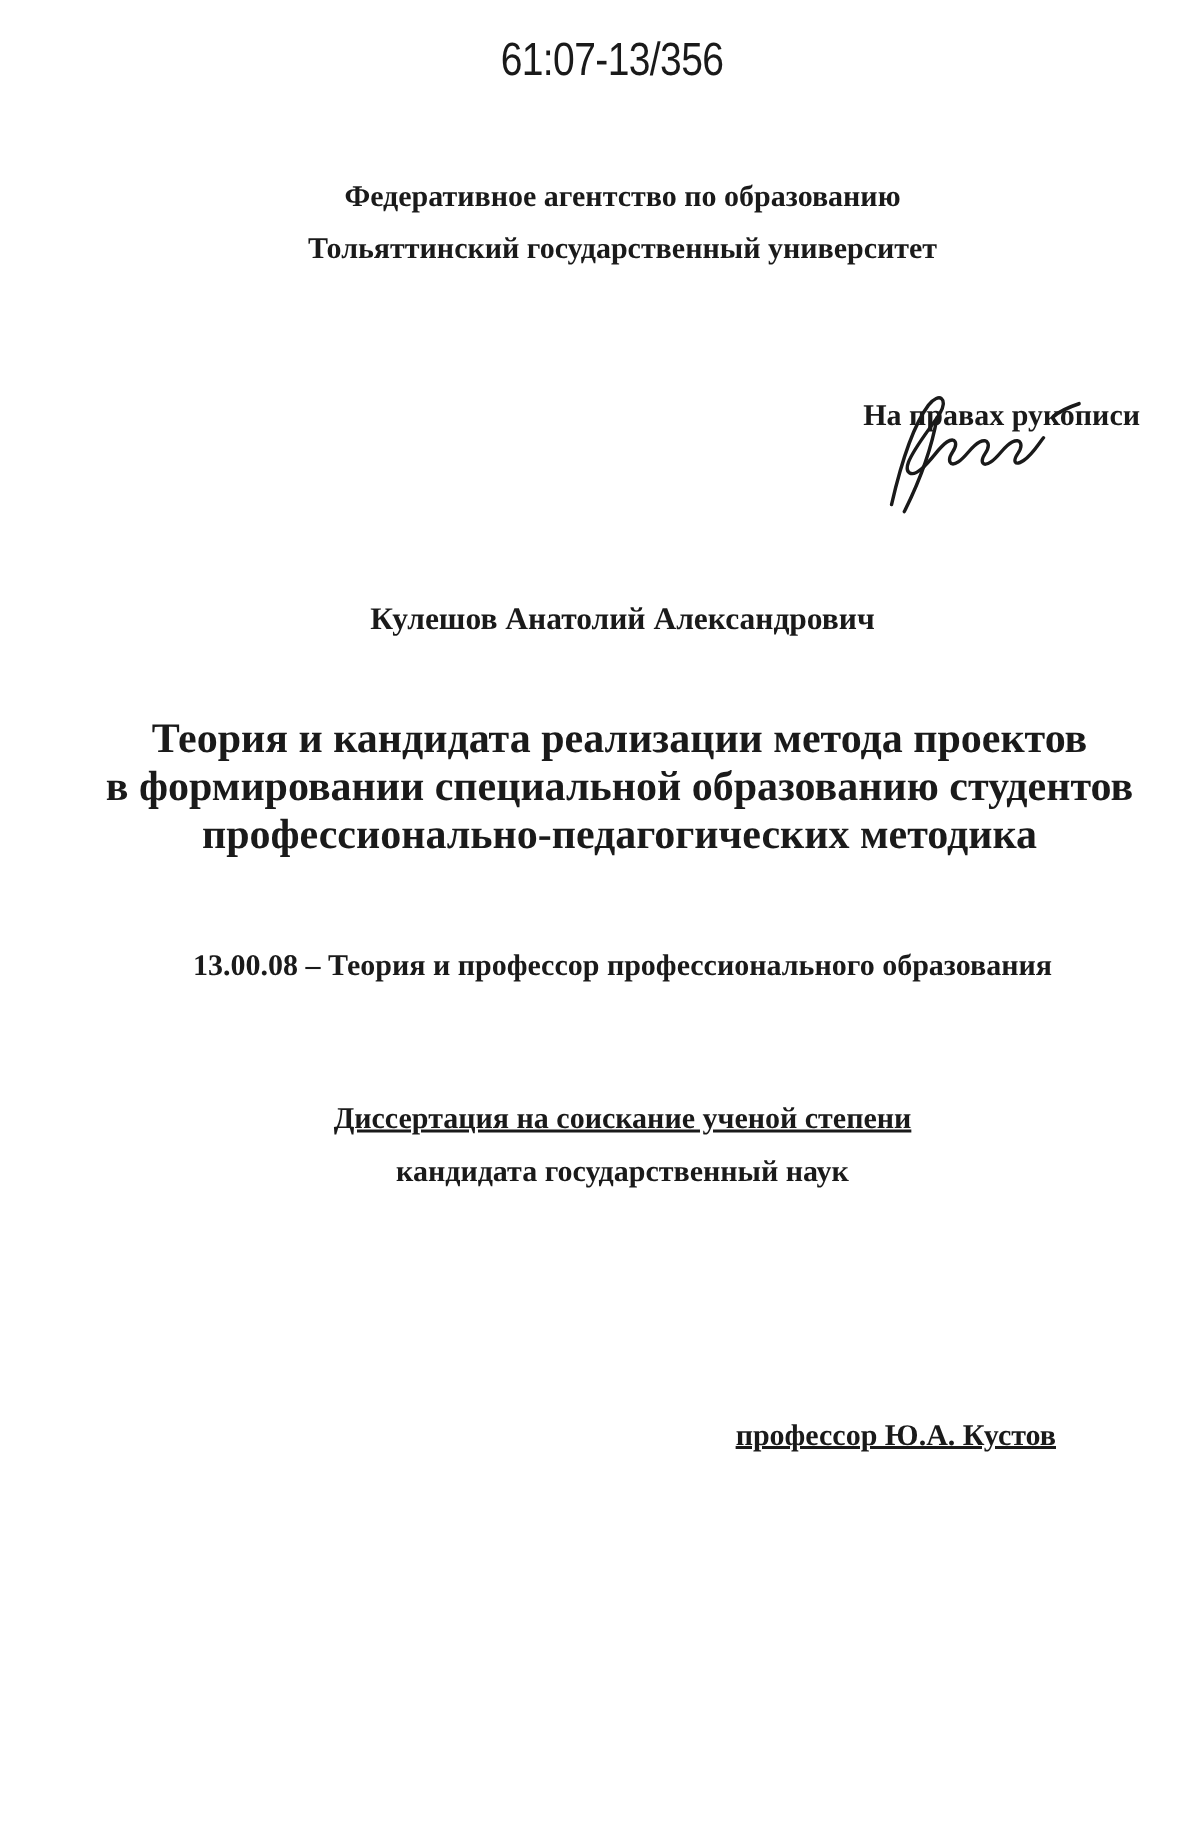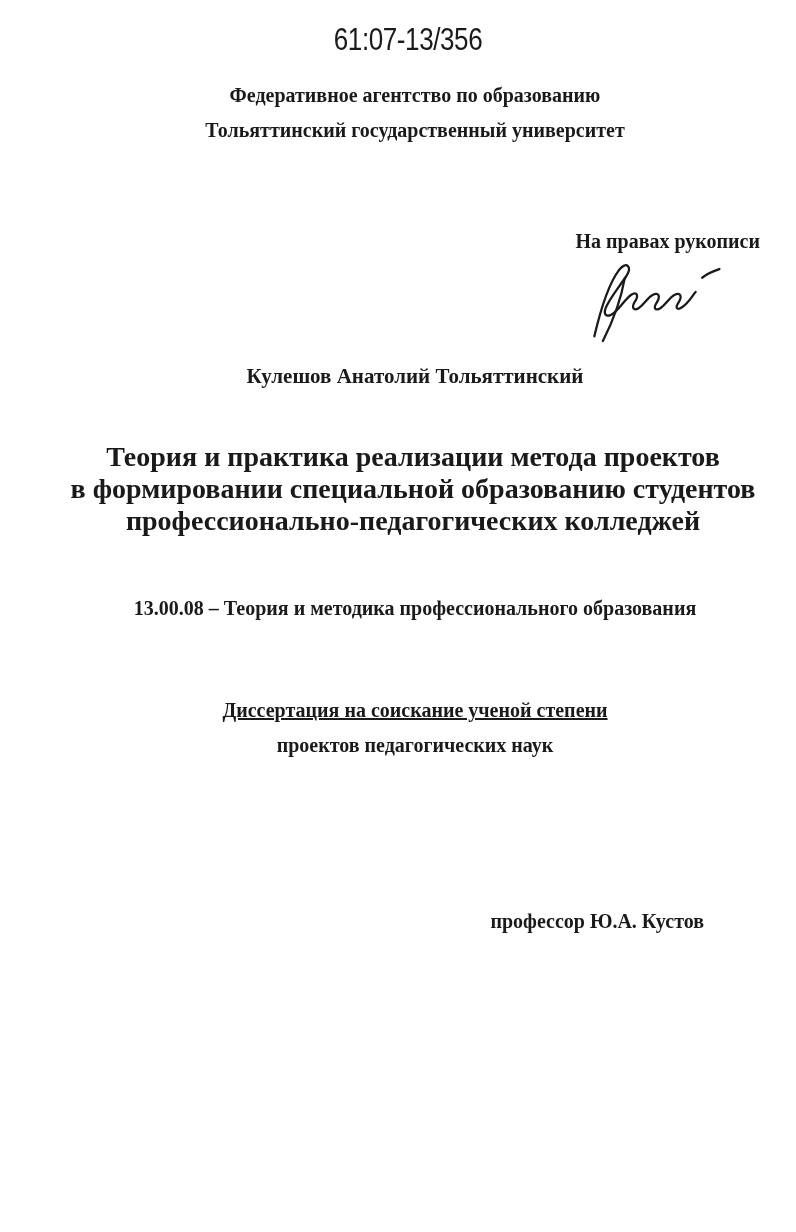--- a/index.html
+++ b/index.html
@@ -9,21 +9,21 @@
     background:var(--paper);
     font-family:"Liberation Serif", serif;
   }
   .page {
     position:relative;
     width:796px; height:1232px;
     background:var(--paper);
     color:var(--ink);
     overflow:hidden;
   }
-  .b { font-weight:bold; }
+  .b { font-weight:bold;margin-top:36px; }
   .abs { position:absolute; }
   
   .center-col { position:absolute; left:34px; right:0; text-align:center; }
 
   .doc-number {
     left:20px; right:0; top:22px;
     text-align:center;
     font-family:"Liberation Sans", sans-serif;
     font-size:31px;
     letter-spacing:-0.5px;
@@ -45,21 +45,21 @@
 
   .title-block { left:30px; right:0; top:441px; text-align:center;
                  font-size:28px; line-height:32px; }
 
   .specialty { top:597px; font-size:20px; }
 
   .thesis-line1 { top:699px; font-size:20px;text-decoration:underline; }
   .thesis-line2 { top:734px; font-size:20px; }
 
   .supervisor-line1 { left:96px; top:868px; font-size:20px; }
-  .supervisor-line2 { right:92px; top:910px; font-size:20px; text-align:right; }
+  .supervisor-line2 { right:92px; top:910px; font-size:20px; text-align:right;text-decoration:underline; }
 
   .city-year { top:1084px; font-size:21px; }
 </style>
 </head>
 <body>
 
 <div class="page">
 
   <div class="abs doc-number">61:07-13/356</div>
 
@@ -72,31 +72,31 @@
   <svg class="abs signature" viewBox="0 0 150 95" fill="none" xmlns="http://www.w3.org/2000/svg">
     <path d="M12,88 C18,62 26,34 38,18 C46,8 52,14 46,24 C38,36 28,48 24,58
              C21,66 26,69 33,63 C41,56 45,48 51,44 C57,40 59,45 55,51
              C51,57 53,62 59,58 C65,54 68,47 74,44 C80,41 82,46 78,52
              C74,58 76,62 82,58 C88,54 91,47 97,44 C103,41 105,46 101,52
              C97,58 99,61 105,57 C111,53 115,46 119,41" stroke="var(--ink)" stroke-width="2.4" stroke-linecap="round"></path>
     <path d="M44,27 C40,50 31,73 21,93" stroke="var(--ink)" stroke-width="2.4" stroke-linecap="round"></path>
     <path d="M126,26 C132,21 138,19 144,17" stroke="var(--ink)" stroke-width="2.6" stroke-linecap="round"></path>
   </svg>
 
-  <div class="center-col author b">Кулешов Анатолий Тольяттинский</div>
+  <div class="center-col author b">Кулешов Анатолий Александрович</div>
 
   <div class="abs title-block b">
-    <div>Теория и практика реализации метода проектов</div>
+    <div>Теория и кандидата реализации метода проектов</div>
     <div>в формировании специальной образованию студентов</div>
-    <div>профессионально-педагогических колледжей</div>
+    <div>профессионально-педагогических методика</div>
   </div>
 
-  <div class="center-col specialty b">13.00.08 – Теория и методика профессионального образования</div>
+  <div class="center-col specialty b">13.00.08 – Теория и профессор профессионального образования</div>
 
   <div class="center-col thesis-line1 b">Диссертация на соискание ученой степени</div>
 
-  <div class="center-col thesis-line2 b">проектов педагогических наук</div>
+  <div class="center-col thesis-line2 b">кандидата государственный наук</div>
 
 
   <div class="abs supervisor-line2 b">профессор Ю.А. Кустов</div>
 
 
 </div>
 
 </body></html>

